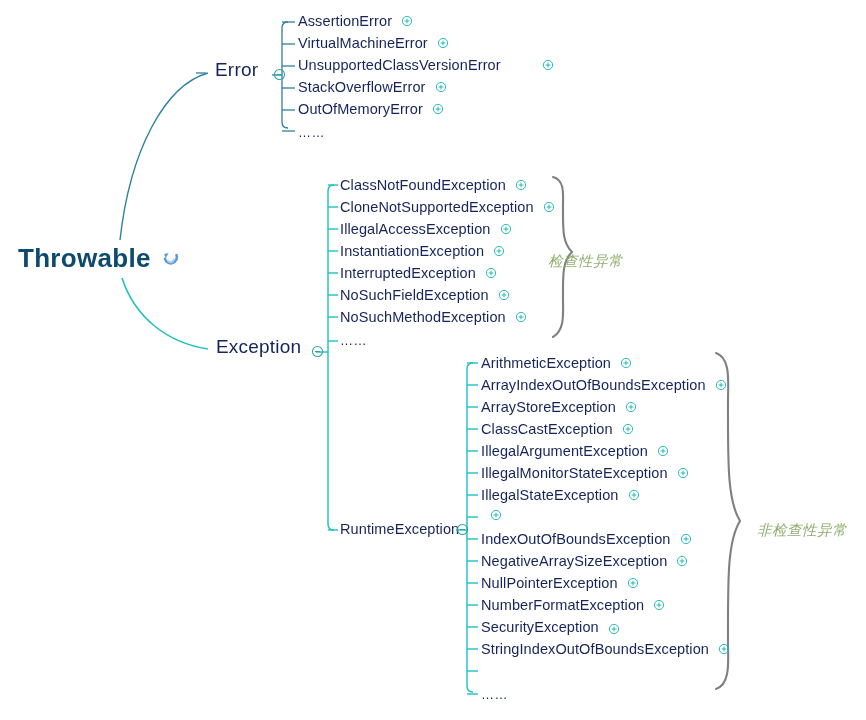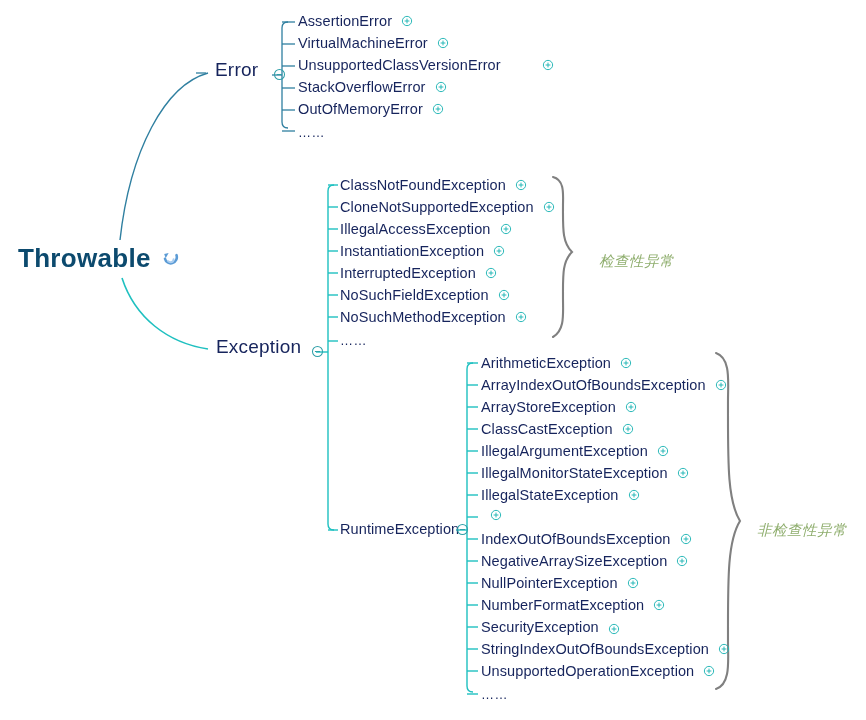--- a/index.html
+++ b/index.html
@@ -400,28 +400,20 @@
     </svg>
   </div>
   <div class="node" style="left:481px; top:641px;">
     <span class="leaf-label">StringIndexOutOfBoundsException</span>
     <svg class="plus-icon" viewBox="0 0 14 14">
       <circle cx="7" cy="7" r="5.4" fill="none" stroke="#1fb5b5" stroke-width="1.1"></circle>
       <line x1="4.2" y1="7" x2="9.8" y2="7" stroke="#1fb5b5" stroke-width="1.1"></line>
       <line x1="7" y1="4.2" x2="7" y2="9.8" stroke="#1fb5b5" stroke-width="1.1"></line>
     </svg>
   </div>
-  <div class="node" style="left:481px; top:663px;">
-    <span class="leaf-label">UnsupportedOperationException</span>
-    <svg class="plus-icon" viewBox="0 0 14 14">
-      <circle cx="7" cy="7" r="5.4" fill="none" stroke="#1fb5b5" stroke-width="1.1"></circle>
-      <line x1="4.2" y1="7" x2="9.8" y2="7" stroke="#1fb5b5" stroke-width="1.1"></line>
-      <line x1="7" y1="4.2" x2="7" y2="9.8" stroke="#1fb5b5" stroke-width="1.1"></line>
-    </svg>
-  </div>
   <div class="node" style="left:481px; top:687px;">
     <span class="ellipsis">……</span>
   </div>
 
-  <div class="group-label" style="left:599px; top:252px;">检查性异常</div>
+  <div class="group-label" style="left:548px; top:252px;">检查性异常</div>
   <div class="group-label" style="left:757px; top:521px;">非检查性异常</div>
 
 </div>
 
 </body></html>

